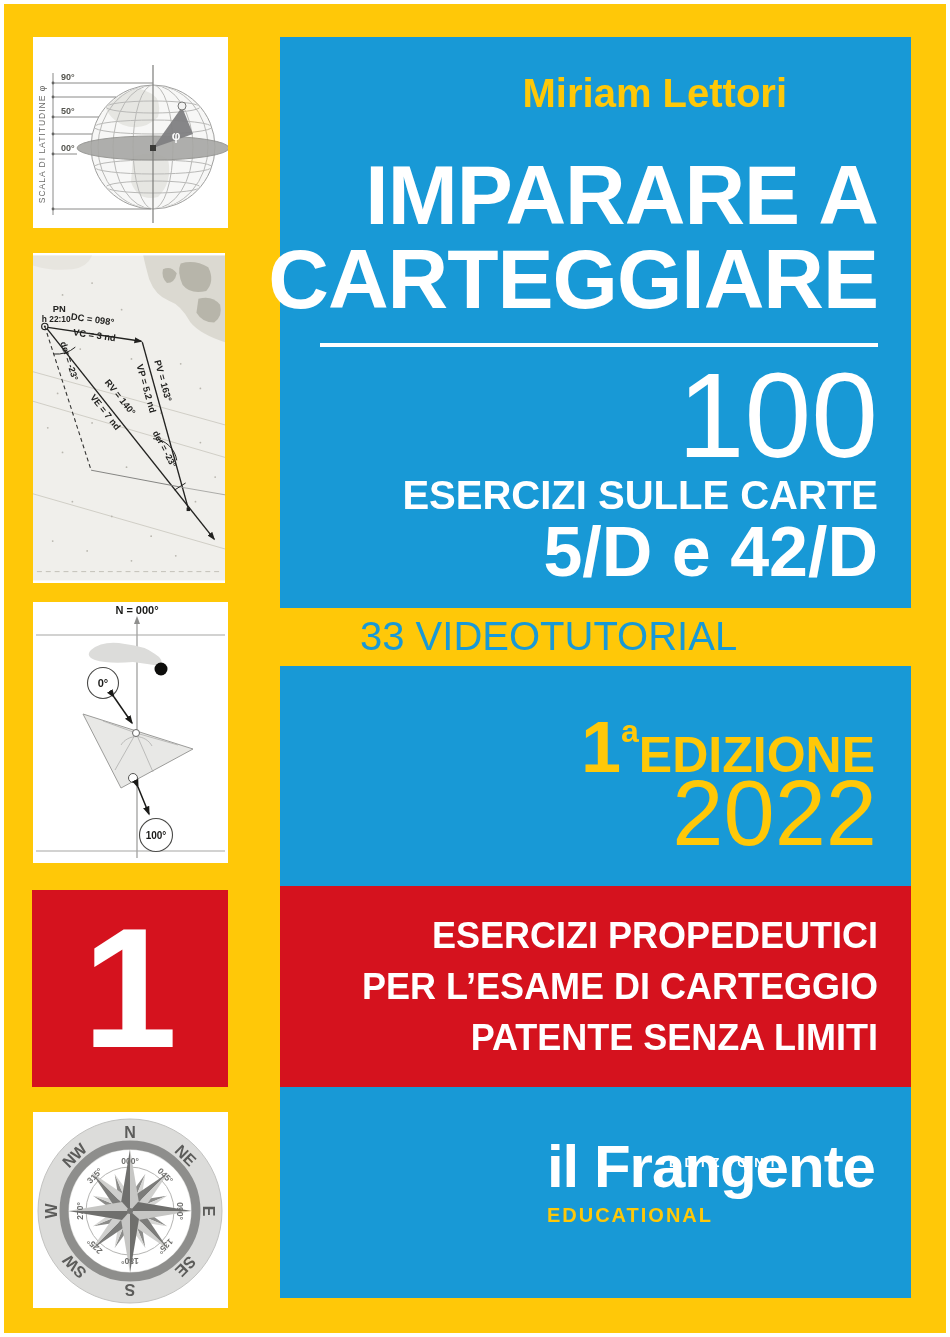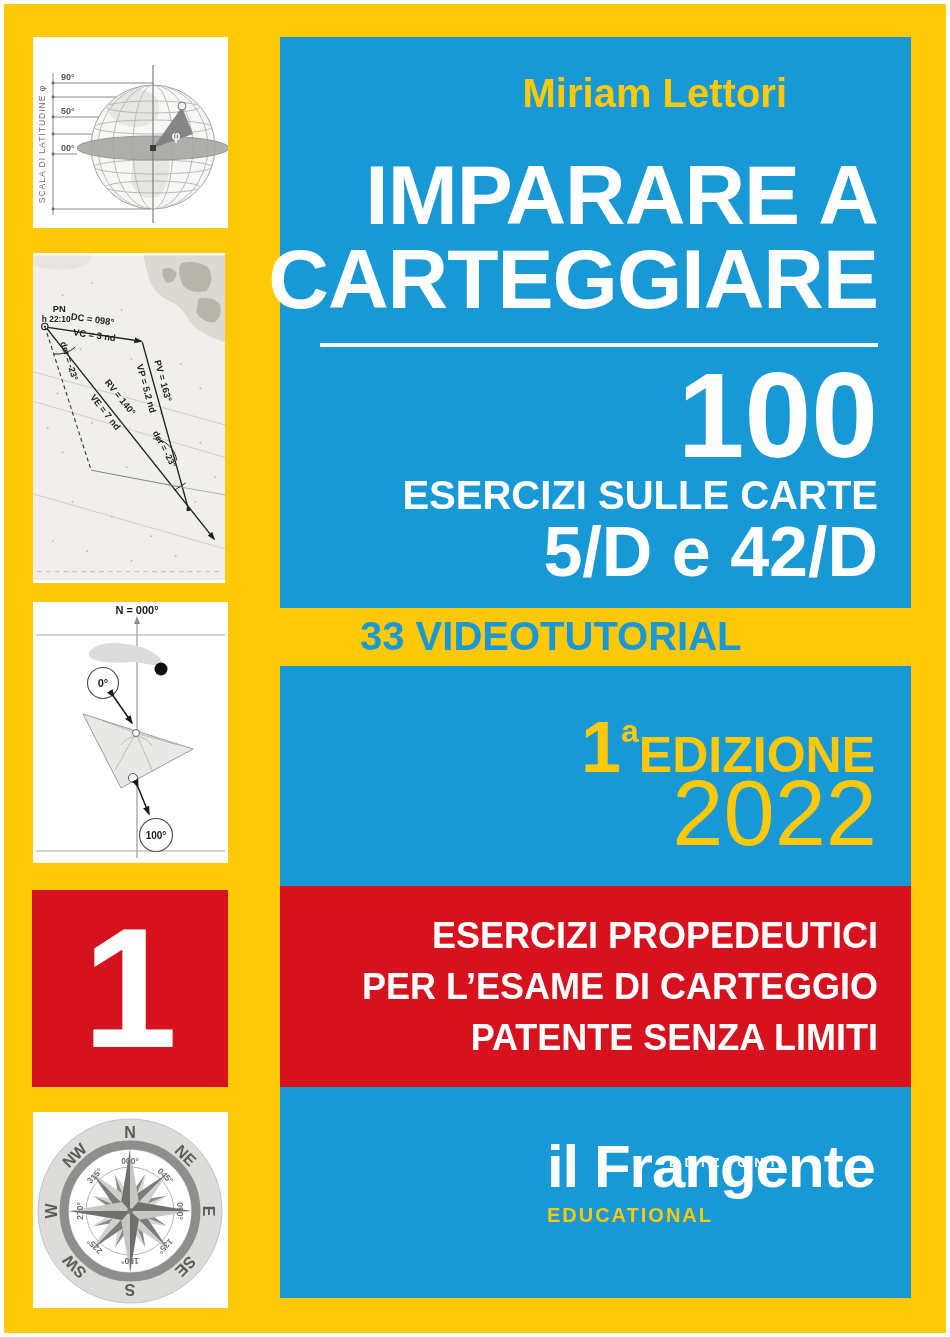--- a/index.html
+++ b/index.html
@@ -9,32 +9,32 @@
   .panel svg{display:block;width:100%;height:100%;}
   
   .p-globe{left:33px;top:37px;width:195px;height:191px;}
   .p-chart{left:33px;top:253px;width:192px;height:330px;}
   .p-bearing{left:33px;top:602px;width:195px;height:261px;}
   .p-volume{left:32px;top:890px;width:196px;height:197px;background:#D5121E;display:flex;align-items:center;justify-content:center;}
   .p-volume .vol{color:#fff;font-size:170px;font-weight:bold;line-height:197px;}
   .p-compass{left:33px;top:1112px;width:195px;height:196px;}
   
   .blue1{position:absolute;left:280px;top:37px;width:631px;height:571px;background:#1899D6;}
-  .strip-text{position:absolute;left:360px;top:614px;height:44px;color:#1899D6;font-size:40px;font-weight:bold;line-height:44px;letter-spacing:0px;}
+  .strip-text{position:absolute;left:360px;top:614px;height:44px;color:#1899D6;font-size:40px;font-weight:normal;line-height:44px;letter-spacing:0px;}
   .blue2{position:absolute;left:280px;top:666px;width:631px;height:220px;background:#1899D6;}
   .redband{position:absolute;left:280px;top:886px;width:631px;height:201px;background:#D5121E;
            display:flex;flex-direction:column;justify-content:center;align-items:flex-end;
            padding-right:33px;box-sizing:border-box;row-gap:13px;padding-left:34px;}
   .redband .rl{color:#fff;font-size:36px;font-weight:bold;line-height:38px;white-space:nowrap;}
   .blue3{position:absolute;left:280px;top:1087px;width:631px;height:211px;background:#1899D6;}
   
   .author{position:absolute;right:124px;top:34px;color:#FFC808;font-size:40px;font-weight:bold;white-space:nowrap;}
   .title{position:absolute;right:33px;top:116px;text-align:right;color:#fff;font-size:84px;font-weight:bold;line-height:84px;letter-spacing:-1px;white-space:nowrap;}
   .rule{position:absolute;right:33px;top:306px;width:558px;height:4px;background:#fff;}
-  .count{position:absolute;right:33px;top:316px;color:#fff;font-size:120px;font-weight:bold;line-height:124px;}
+  .count{position:absolute;right:33px;top:316px;color:#fff;font-size:120px;font-weight:normal;line-height:124px;}
   .sub1{position:absolute;right:33px;top:432px;color:#fff;font-size:40px;font-weight:bold;line-height:52px;white-space:nowrap;}
   .sub2{position:absolute;right:33px;top:478px;color:#fff;font-size:70px;font-weight:bold;line-height:74px;white-space:nowrap;}
   
   .edline{position:absolute;right:36px;top:40px;color:#FFC808;font-weight:bold;white-space:nowrap;}
   .edline .num{font-size:72px;}
   .edline .ord{font-size:32px;vertical-align:30px;}
   .edline .word{font-size:50px;}
   .year{position:absolute;right:34px;top:100px;color:#FFC808;font-size:92px;font-weight:normal;line-height:94px;}
   
   .logo{position:absolute;right:36px;top:48px;text-align:right;}

